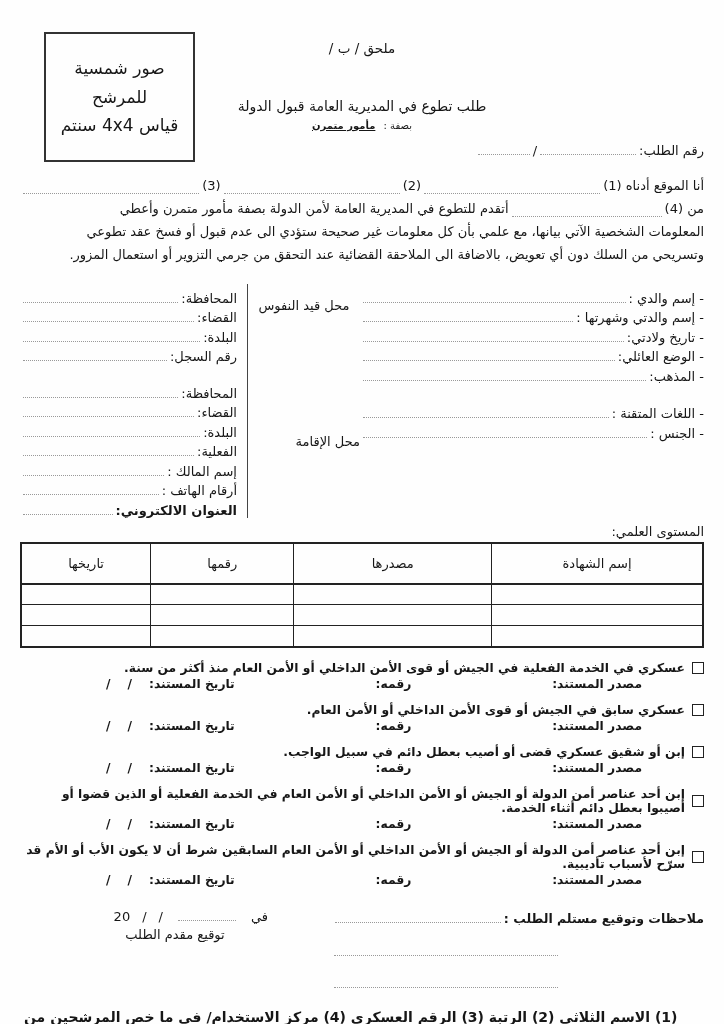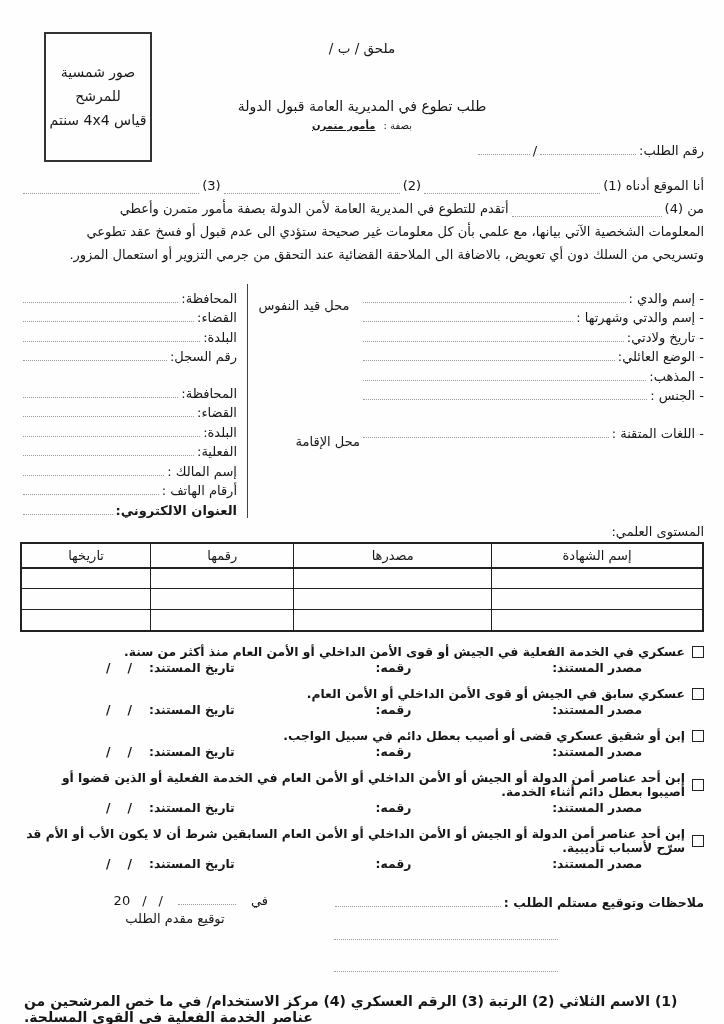--- a/index.html
+++ b/index.html
@@ -6,23 +6,23 @@
   html,body { background:#ddd; }
   .page {
     width:724px; height:1024px; margin:0 auto; position:relative;
     background:#fefefe; color:#161616;
     font-family:"DejaVu Sans", sans-serif;
     direction:rtl; padding:36px 20px; font-size:13px; overflow:hidden;
   }
   .center { text-align:center; }
   .annex { font-size:13.5px; margin-top:4px; }
   .photo-box {
-    position:absolute; left:44px; top:32px; width:108px; height:130px;
+    position:absolute; left:44px; top:32px; width:151px; height:130px;
     border:2px solid #333; display:flex; flex-direction:column;
-    justify-content:center; text-align:center; font-size:14px; line-height:1.7;
+    justify-content:center; text-align:center; font-size:17px; line-height:1.7;
   }
   .title-block { margin-top:40px; line-height:1.55; }
   .title-main { font-size:14px; }
   .role-line { font-size:10px; }
   .role-underline { font-weight:bold; text-decoration:underline; margin-right:5px; }
   .dotfill { border-bottom:1.4px dotted #999; height:2px; align-self:flex-end; margin:0 3px 3px 3px; }
   .grow { flex:1; }
   .req-row { display:flex; width:250px; margin-top:10px; align-items:flex-end; font-size:13px; }
   .decl { margin-top:16px; line-height:23px; font-size:13px; }
   .decl-row { display:flex; align-items:flex-end; }
@@ -33,21 +33,21 @@
   .col-fields { flex:1; padding-top:2px; padding-right:10px; }
   .frow { display:flex; height:19.5px; align-items:flex-end; }
   .frow .lbl { white-space:nowrap; }
   .lang-row { margin-top:18px; }
   .mid-label-1 { position:absolute; top:14px; right:0; left:0; text-align:center; }
   .mid-label-2 { position:absolute; top:150px; right:0; left:0; text-align:right; }
   .gap-group { height:17px; }
   .bold { font-weight:bold; }
   .edu-label { margin-top:6px; font-size:13px; }
   table.edu { width:100%; border-collapse:collapse; table-layout:fixed; margin-top:3px; border:2px solid #222; }
-  table.edu th { border:1px solid #222; border-bottom:2.5px double #222; height:25px; font-weight:normal; font-size:13px; }
+  table.edu th { border:1px solid #222; border-bottom:2.5px double #222; height:41px; font-weight:normal; font-size:13px; }
   table.edu td { border:1px solid #222; height:21px; }
   .cb-section { margin-top:13px; }
   .cb-item { margin-bottom:12px; }
   .cb-line1 { display:flex; align-items:center; font-weight:bold; font-size:12.3px; }
   .cbox { width:12px; height:12px; border:1.5px solid #222; flex:none; margin-left:7px; background:#fff; }
   .docline { display:flex; justify-content:space-between; font-weight:bold; font-size:12.3px; padding:2px 62px 0 86px; }
   .datewrap { display:flex; gap:17px; }
   .footer { position:relative; margin-top:16px; height:96px; }
   .notes-row { position:absolute; top:8px; right:0; width:372px; display:flex; align-items:flex-end; font-size:12.5px; }
   .notes-row .lbl { font-weight:bold; white-space:nowrap; }
@@ -120,26 +120,26 @@
         <span class="dotfill grow"></span>
       </div>
       <div class="frow">
         <span class="lbl">- الوضع العائلي:</span>
         <span class="dotfill grow"></span>
       </div>
       <div class="frow">
         <span class="lbl">- المذهب:</span>
         <span class="dotfill grow"></span>
       </div>
-      <div class="frow">
-        <span class="lbl">- الجنس :</span>
-        <span class="dotfill grow"></span>
-      </div>
       <div class="frow lang-row">
         <span class="lbl">- اللغات المتقنة :</span>
+        <span class="dotfill grow"></span>
+      </div>
+      <div class="frow">
+        <span class="lbl">- الجنس :</span>
         <span class="dotfill grow"></span>
       </div>
     </div>
 
     <div class="col-mid">
       <div class="mid-label-1">محل قيد النفوس</div>
       <div class="mid-label-2">محل الإقامة</div>
     </div>
 
     <div class="col-fields">

